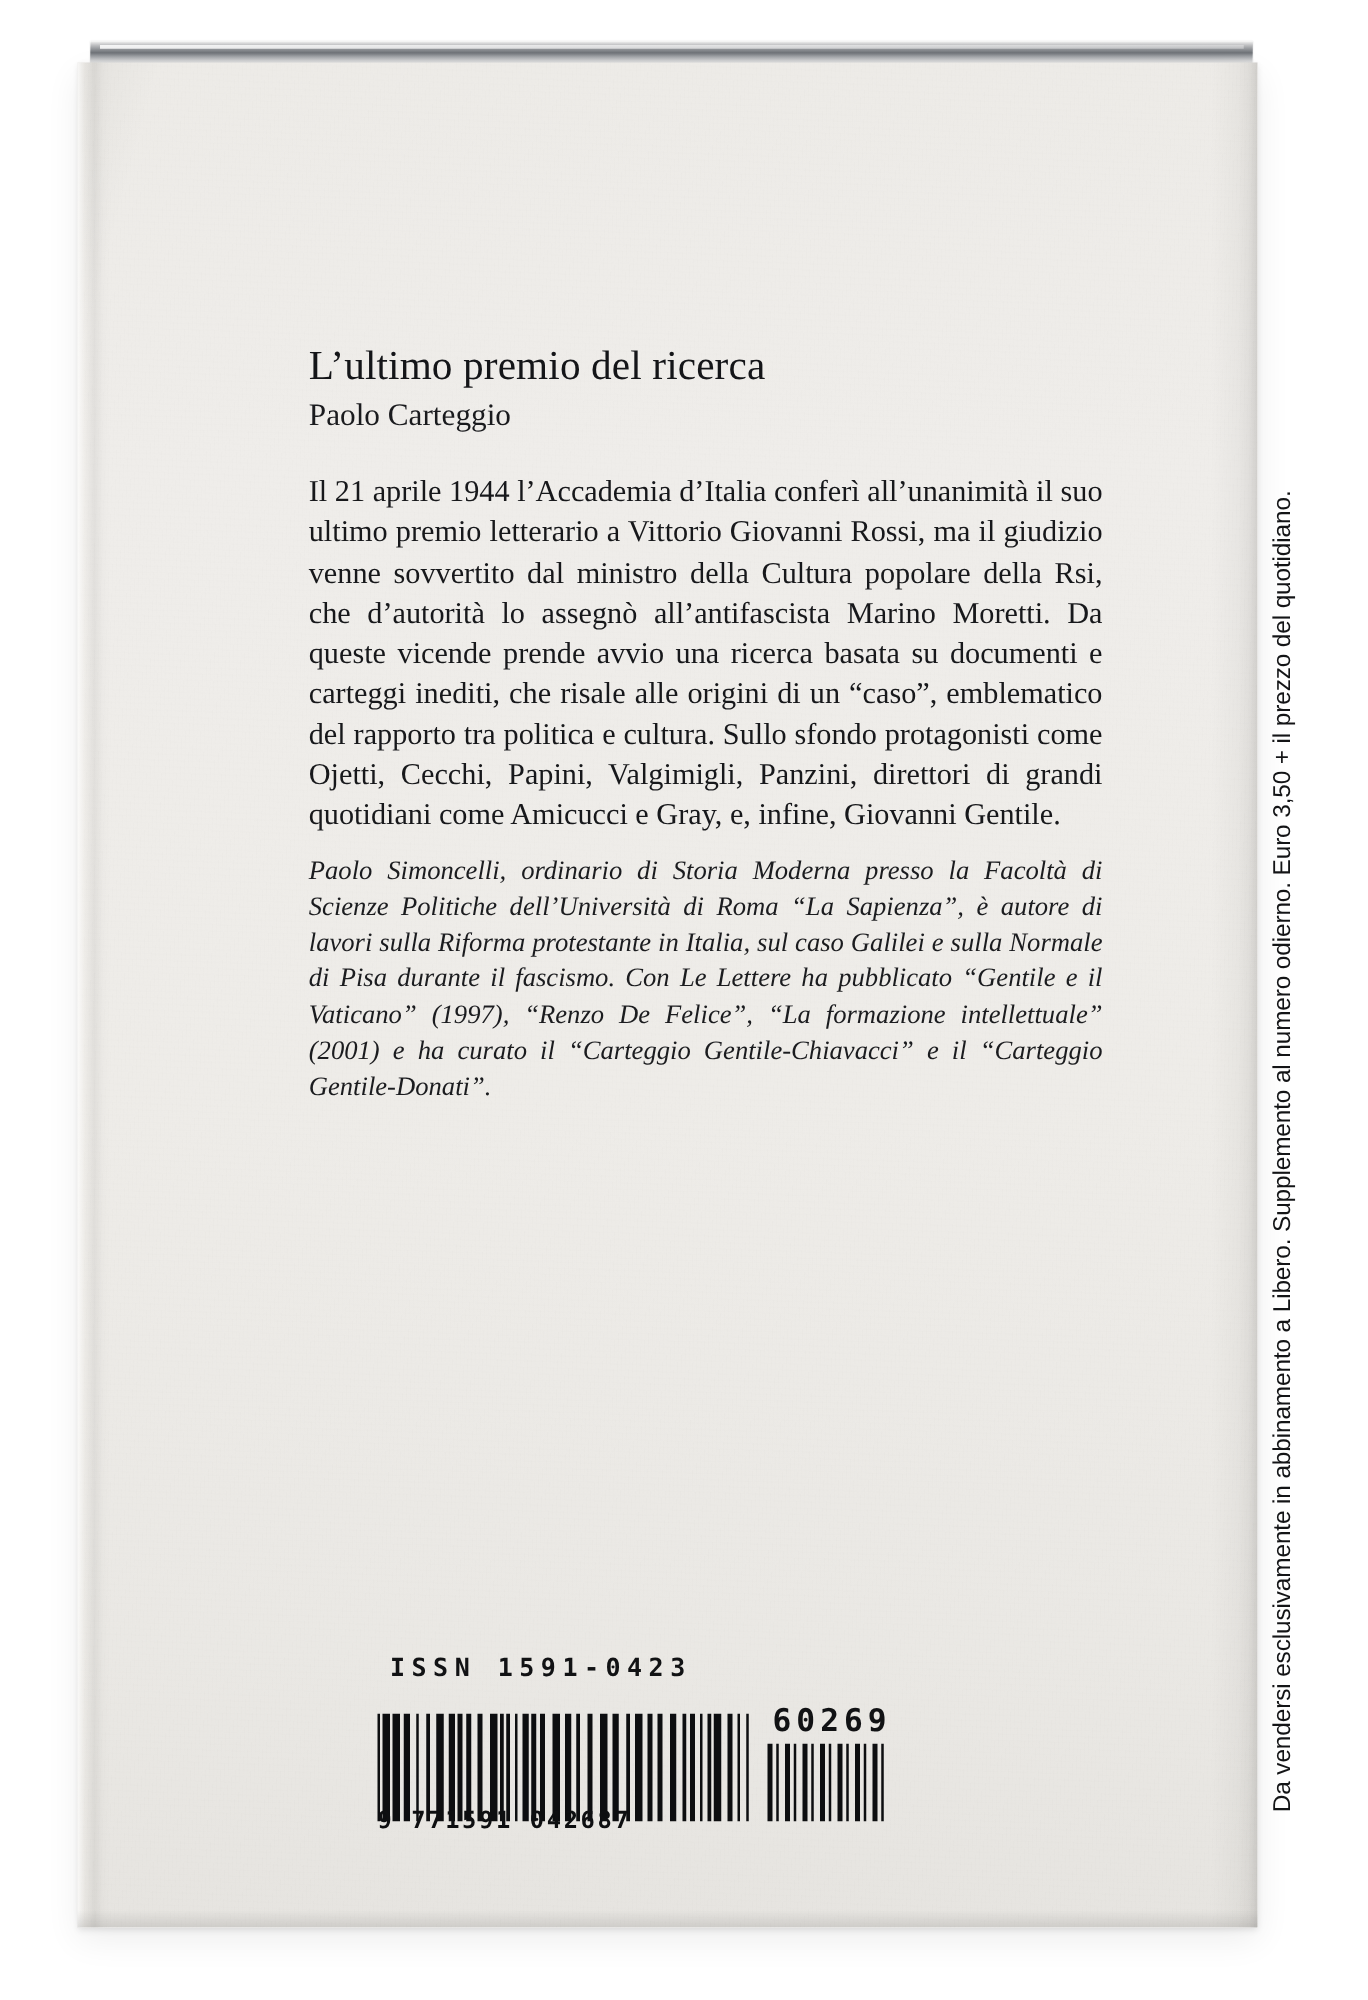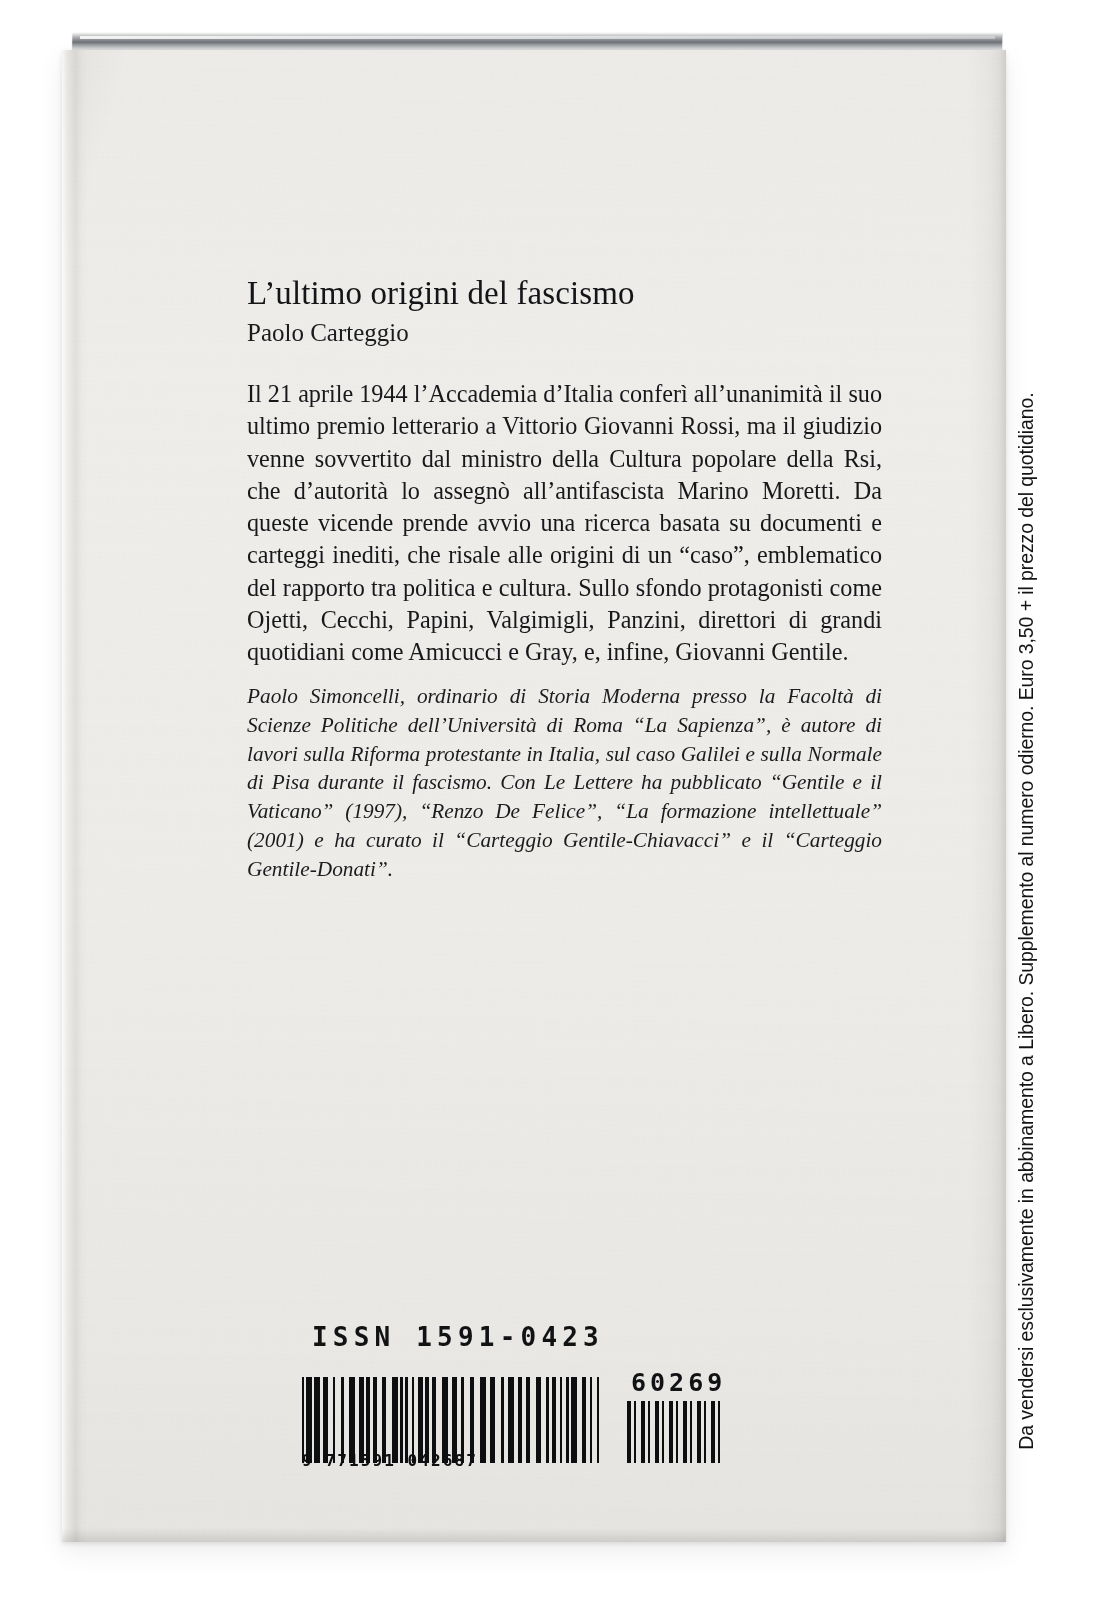--- a/index.html
+++ b/index.html
@@ -173,32 +173,32 @@
   
   #barcode-block {
     position: absolute;
     left: 240px;
     top: 1272px;
     width: 290px;
   }
 
   #issn-line {
     font-family: "DejaVu Sans Mono", monospace;
-    font-size: 26px;
+    font-size: 20px;
     font-weight: 700;
     letter-spacing: 5.2px;
     color: #111214;
     margin: 0 0 16px 10px;
     white-space: nowrap;
   }
 
   #barcode-row {
     display: flex;
     align-items: flex-end;
-    gap: 26px;
+    gap: 13px;
   }
 
   .bars {
     display: flex;
     align-items: flex-end;
     background: transparent;
   }
   .bars span {
     display: block;
     background: #0d0e10;
@@ -216,21 +216,21 @@
     font-weight: 700;
     letter-spacing: 4px;
     color: #111214;
     margin: 0 0 4px 4px;
     white-space: nowrap;
   }
   #addon-bars { height: 62px; }
 
   #ean-digits {
     font-family: "DejaVu Sans Mono", monospace;
-    font-size: 16px;
+    font-size: 19px;
     font-weight: 700;
     letter-spacing: 2.1px;
     color: #0e0f11;
     margin: -12px 0 0 0;
     white-space: nowrap;
   }
 
   
   #vertical-notice {
     position: absolute;
@@ -268,21 +268,21 @@
   <div id="page-block"></div>
   <div id="page-block-highlight"></div>
 
   <div id="back-cover">
     <div id="paper-grain"></div>
     <div id="spine-fold"></div>
     <div id="right-edge-shade"></div>
     <div id="bottom-edge-shade"></div>
 
     <div id="text-column">
-      <h1 id="book-title">L’ultimo origini del fascismo</h1>
+      <h1 id="book-title">L’ultimo premio del ricerca</h1>
       <div id="book-author">Paolo Carteggio</div>
       <p id="blurb-paragraph">Il 21 aprile 1944 l’Accademia d’Italia conferì all’unanimità il suo ultimo premio letterario a Vittorio Giovanni Rossi, ma il giudizio venne sovvertito dal ministro della Cultura popolare della Rsi, che d’autorità lo assegnò all’antifascista Marino Moretti. Da queste vicende prende avvio una ricerca basata su documenti e carteggi inediti, che risale alle origini di un “caso”, emblematico del rapporto tra politica e cultura. Sullo sfondo protagonisti come Ojetti, Cecchi, Papini, Valgimigli, Panzini, direttori di grandi quotidiani come Amicucci e Gray, e, infine, Giovanni Gentile.</p>
       <p id="bio-paragraph">Paolo Simoncelli, ordinario di Storia Moderna presso la Facoltà di Scienze Politiche dell’Università di Roma “La Sapienza”, è autore di lavori sulla Riforma protestante in Italia, sul caso Galilei e sulla Normale di Pisa durante il fascismo. Con Le Lettere ha pubblicato “Gentile e il Vaticano” (1997), “Renzo De Felice”, “La formazione intellettuale” (2001) e ha curato il “Carteggio Gentile-Chiavacci” e il “Carteggio Gentile-Donati”.</p>
     </div>
 
     <div id="barcode-block">
       <div id="issn-line">ISSN 1591-0423</div>
       <div id="barcode-row">
         <div id="ean-main" class="bars">
             <span style="width:2px;height:86px"></span>

